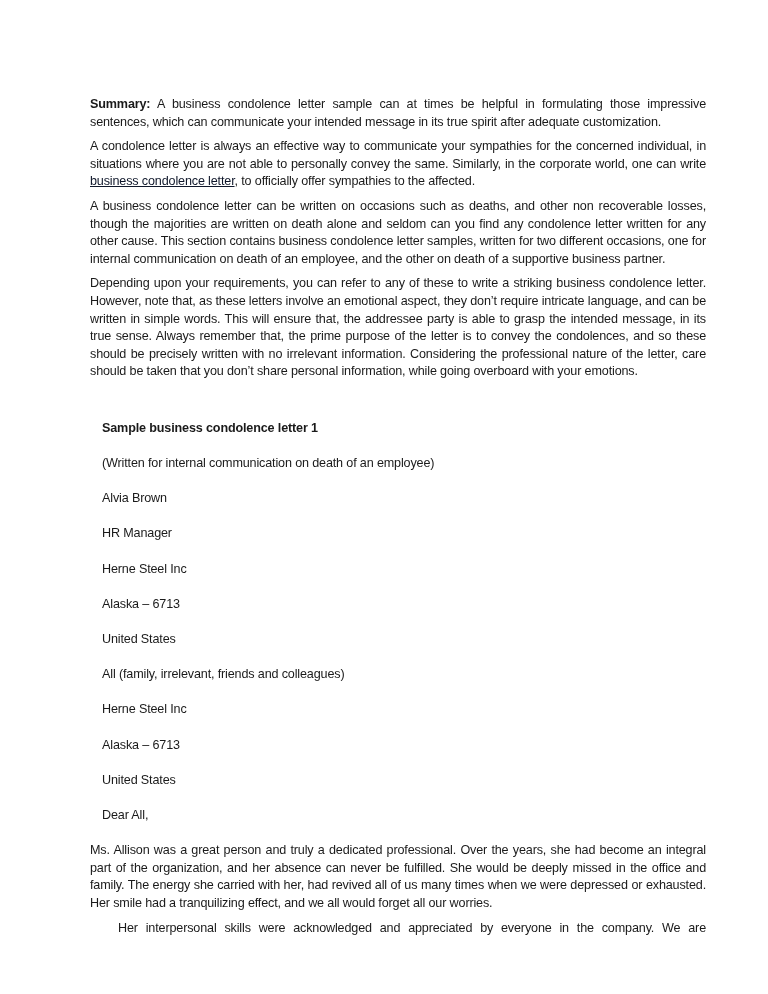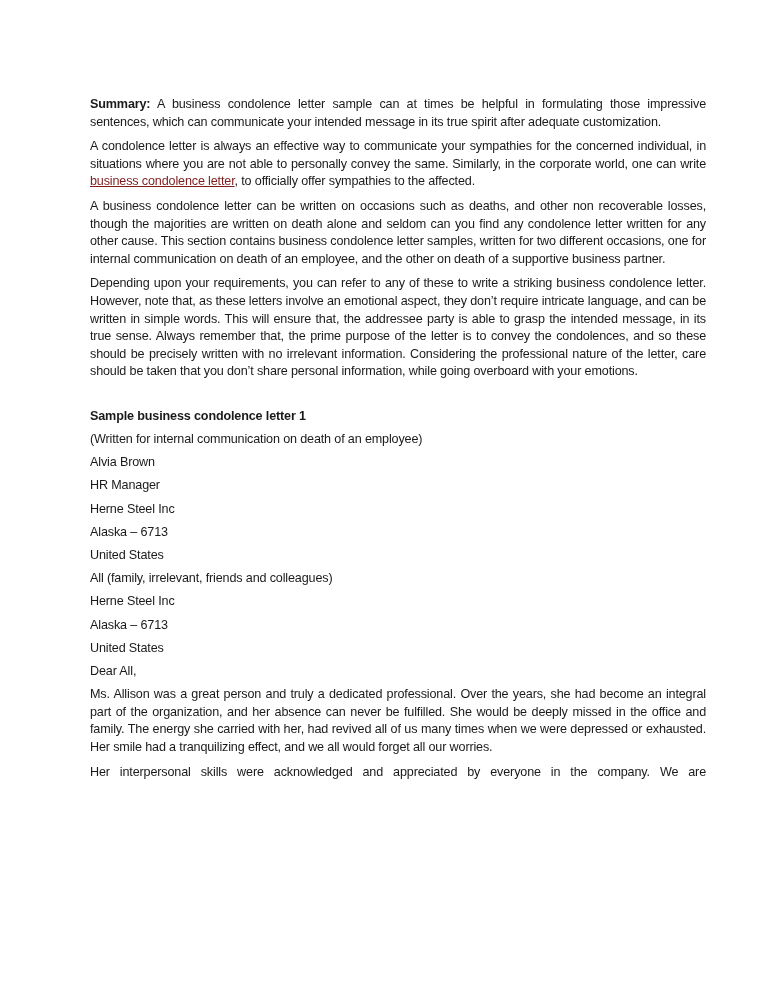--- a/index.html
+++ b/index.html
@@ -4,23 +4,23 @@
   <style>
     html, body { margin: 0; padding: 0; background: #ffffff; }
     body { width: 768px; height: 994px; overflow: hidden; position: relative; }
     .page {
       position: absolute; left: 90px; top: 96px; width: 616px;
       font-family: "Liberation Sans", "DejaVu Sans", sans-serif;
       font-size: 12.6px; color: #1a1a1a; letter-spacing: -0.15px;
     }
     .para { margin: 0 0 7px 0; line-height: 17.6px; text-align: justify; }
     .bold { font-weight: bold; }
-    a.link { color: #7f1d1d; text-decoration: underline; }
+    a.link { color: #0f172a; text-decoration: underline; }
     .gap { height: 20px; }
-    .line { margin: 0; line-height: 17.6px; height: 23.2px; }
+    .line { margin: 12px; line-height: 17.6px; height: 23.2px; }
     .heading { font-weight: bold; }
     sup { font-size: 8px; line-height: 0; vertical-align: super; }
   </style>
 </head>
 <body>
 
 <div class="page">
 
   <p class="para"><span class="bold">Summary:</span><span> A business condolence letter sample can at times be helpful in formulating those impressive sentences, which can communicate your intended message in its true spirit after adequate customization.</span></p>
 
@@ -44,15 +44,15 @@
 
   <p class="line">All (family, irrelevant, friends and colleagues)</p>
   <p class="line">Herne Steel Inc</p>
   <p class="line">Alaska – 6713</p>
   <p class="line">United States</p>
 
 
   <p class="line">Dear All,</p>
 
   <p class="para">Ms. Allison was a great person and truly a dedicated professional. Over the years, she had become an integral part of the organization, and her absence can never be fulfilled. She would be deeply missed in the office and family. The energy she carried with her, had revived all of us many times when we were depressed or exhausted. Her smile had a tranquilizing effect, and we all would forget all our worries.</p>
-  <p class="para" style="text-align-last: justify;">Her interpersonal skills were acknowledged and appreciated by everyone in the company. We are</p>
+  <p class="para" style="text-align-last: justify; margin-left: 28px;">Her interpersonal skills were acknowledged and appreciated by everyone in the company. We are</p>
 
 </div>
 
 </body></html>

